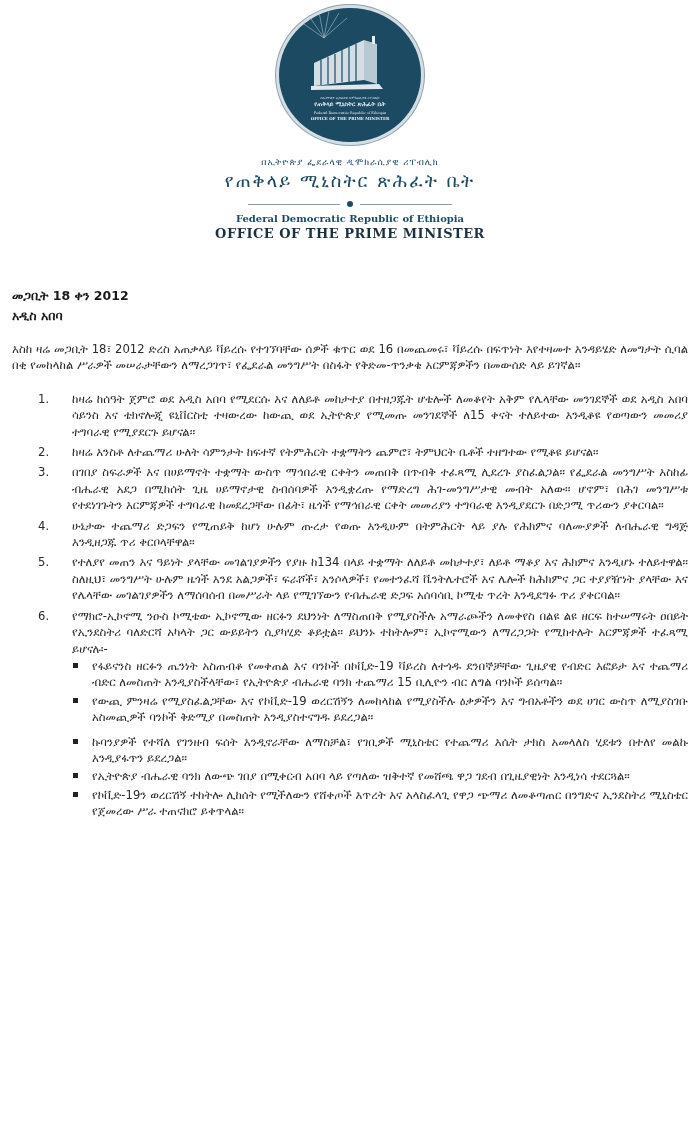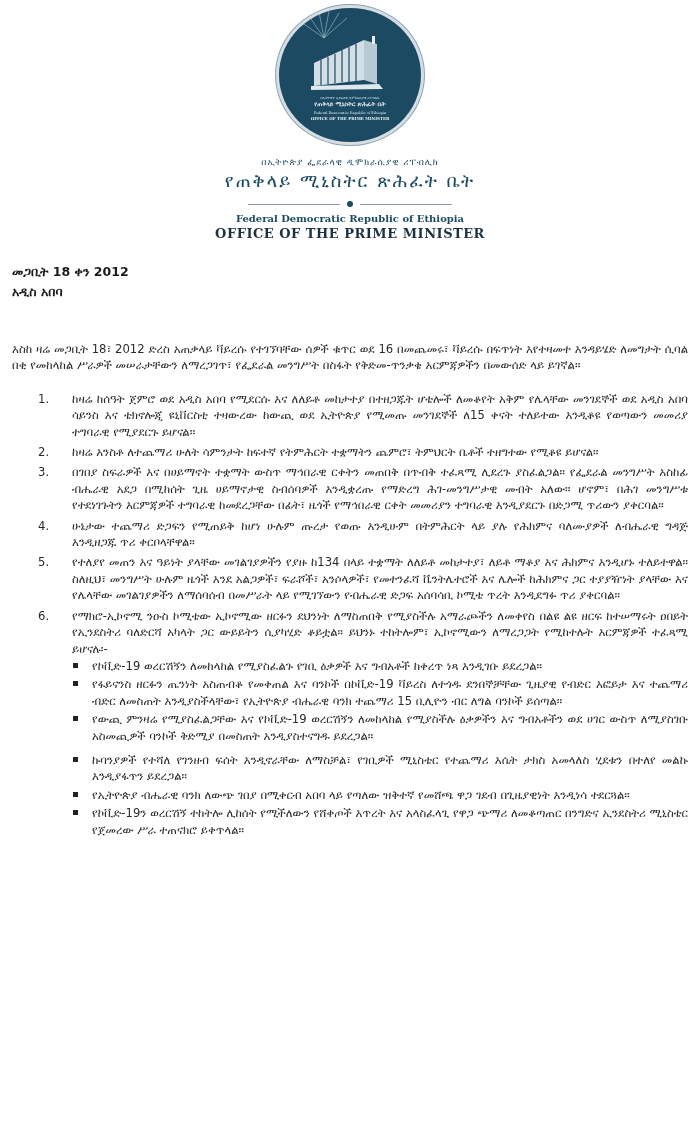--- a/index.html
+++ b/index.html
@@ -41,21 +41,21 @@
     .lh-divider .dot { position: absolute; left: 99px; top: 0; width: 6px; height: 6px; border-radius: 50%; background: #1c4a63; }
     .lh-en-small {
       position: absolute; left: 0; top: 213px; width: 700px; text-align: center;
       font-family: "DejaVu Serif", serif; font-size: 10px; color: #1c4a63; font-weight: bold;
     }
     .lh-en-large {
       position: absolute; left: 0; top: 226px; width: 700px; text-align: center;
       font-family: "DejaVu Serif", serif; font-size: 13px; color: #1c3140; font-weight: bold; letter-spacing: 0.5px;
     }
 
-    .dateline { position: absolute; left: 12px; top: 262px; font-size: 12.5px; font-weight: bold; line-height: 20px; color: #1a1a1a; }
+    .dateline { position: absolute; left: 12px; top: 286px; font-size: 12.5px; font-weight: bold; line-height: 20px; color: #1a1a1a; }
 
     .content { position: absolute; left: 12px; top: 341px; width: 676px; font-size: 11.6px; line-height: 16.4px; color: #2a2a2a; }
     .content p { margin: 0 0 17px 0; text-align: justify; }
     .content p.tight { margin-bottom: 12px; }
 
     ol.measures { margin: 0; padding: 0 0 0 60px; list-style: none; counter-reset: m; }
     ol.measures > li { position: relative; margin: 4px 0 2px 0; text-align: justify; counter-increment: m; }
     ol.measures > li::before {
       content: counter(m) ".";
       position: absolute; left: -34px; top: 0;
@@ -120,21 +120,20 @@
 
   <ol class="measures">
     <li>ከዛሬ ከሰዓት ጀምሮ ወደ አዲስ አበባ የሚደርሱ እና ለለይቶ መከታተያ በተዘጋጁት ሆቴሎች ለመቆየት አቅም የሌላቸው መንገደኞች ወደ አዲስ አበባ ሳይንስ እና ቴክኖሎጂ ዩኒቨርስቲ ተዛውረው ከውጪ ወደ ኢትዮጵያ የሚመጡ መንገደኞች ለ15 ቀናት ተለይተው እንዲቆዩ የወጣውን መመሪያ ተግባራዊ የሚያደርጉ ይሆናል፡፡</li>
     <li>ከዛሬ እንስቶ ለተጨማሪ ሁለት ሳምንታት ከፍተኛ የትምሕርት ተቋማትን ጨምሮ፣ ትምህርት ቤቶች ተዘግተው የሚቆዩ ይሆናል፡፡</li>
     <li>በገበያ ስፍራዎች እና በሀይማኖት ተቋማት ውስጥ ማኅበራዊ ርቀትን መጠበቅ በጥብቅ ተፈጻሚ ሊደረጉ ያስፈልጋል፡፡ የፌደራል መንግሥት እስከፊ ብሔራዊ አደጋ በሚከሰት ጊዜ ሀይማኖታዊ ስብሰባዎች እንዲቋረጡ የማድረግ ሕገ-መንግሥታዊ መብት አለው፡፡ ሆኖም፣ በሕገ መንግሥቱ የተደነገጉትን እርምጃዎች ተግባራዊ ከመደረጋቸው በፊት፣ ዜጎች የማኅበራዊ ርቀት መመሪያን ተግባራዊ እንዲያደርጉ በድጋሚ ጥሪውን ያቀርባል፡፡</li>
     <li>ሁኔታው ተጨማሪ ድጋፍን የሚጠይቅ ከሆነ ሁሉም ጡረታ የወጡ እንዲሁም በትምሕርት ላይ ያሉ የሕክምና ባለሙያዎች ለብሔራዊ ግዳጅ እንዲዘጋጁ ጥሪ ቀርቦላቸዋል፡፡</li>
     <li>የተለያየ መጠን እና ዓይነት ያላቸው መገልገያዎችን የያዙ ከ134 በላይ ተቋማት ለለይቶ መከታተያ፣ ለይቶ ማቆያ እና ሕክምና እንዲሆኑ ተለይተዋል፡፡ ስለዚህ፣ መንግሥት ሁሉም ዜጎች እንደ አልጋዎች፣ ፍራሾች፣ አንሶላዎች፣ የመተንፈሻ ቬንትሌተሮች እና ሌሎች ከሕክምና ጋር ተያያዥነት ያላቸው እና የሌላቸው መገልገያዎችን ለማሰባሰብ በመሥራት ላይ የሚገኘውን የብሔራዊ ድጋፍ አሰባሳቢ ኮሚቴ ጥረት እንዲደግፉ ጥሪ ያቀርባል፡፡</li>
     <li>
       <span>የማክሮ-ኢኮኖሚ ንዑስ ኮሚቴው ኢኮኖሚው ዘርፉን ደህንነት ለማስጠበቅ የሚያስችሉ አማራጮችን ለመቀየስ በልዩ ልዩ ዘርፍ ከተሠማሩት ዐበይት የኢንደስትሪ ባለድርሻ አካላት ጋር ውይይትን ሲያካሂድ ቆይቷል፡፡ ይህንኑ ተከትሎም፣ ኢኮኖሚውን ለማረጋጋት የሚከተሉት እርምጃዎች ተፈጻሚ ይሆናሉ፡-</span>
       <ul class="sub">
-        <li>የኮቪድ-19 ወረርሽኝን ለመከላከል የሚያስፈልጉ የገቢ ዕቃዎች እና ግብአቶች ከቀረጥ ነጻ እንዲገቡ ይደረጋል፡፡</li>
         <li>የፋይናንስ ዘርፉን ጤንነት አስጠብቆ የመቀጠል እና ባንኮች በኮቪድ-19 ቫይረስ ለተጎዱ ደንበኞቻቸው ጊዜያዊ የብድር እፎይታ እና ተጨማሪ ብድር ለመስጠት እንዲያስችላቸው፣ የኢትዮጵያ ብሔራዊ ባንክ ተጨማሪ 15 ቢሊዮን ብር ለግል ባንኮች ይሰጣል፡፡</li>
         <li class="gap">የውጪ ምንዛሬ የሚያስፈልጋቸው እና የኮቪድ-19 ወረርሽኝን ለመከላከል የሚያስችሉ ዕቃዎችን እና ግብአቶችን ወደ ሀገር ውስጥ ለሚያስገቡ አስመጪዎች ባንኮች ቅድሚያ በመስጠት እንዲያስተናግዱ ይደረጋል፡፡</li>
         <li>ኩባንያዎች የተሻለ የገንዘብ ፍሰት እንዲኖራቸው ለማስቻል፣ የገቢዎች ሚኒስቴር የተጨማሪ እሴት ታክስ አመላለስ ሂደቱን በተለየ መልኩ እንዲያፋጥን ይደረጋል፡፡</li>
         <li>የኢትዮጵያ ብሔራዊ ባንክ ለውጭ ገበያ በሚቀርብ አበባ ላይ የጣለው ዝቅተኛ የመሸጫ ዋጋ ገደብ በጊዜያዊነት እንዲነሳ ተደርጓል፡፡</li>
         <li>የኮቪድ-19ን ወረርሽኝ ተከትሎ ሊከሰት የሚችለውን የሸቀጦች እጥረት እና አላስፈላጊ የዋጋ ጭማሪ ለመቆጣጠር በንግድና ኢንደስትሪ ሚኒስቴር የጀመረው ሥራ ተጠናክሮ ይቀጥላል፡፡</li>
       </ul>
     </li>
   </ol>
 </div>
 

